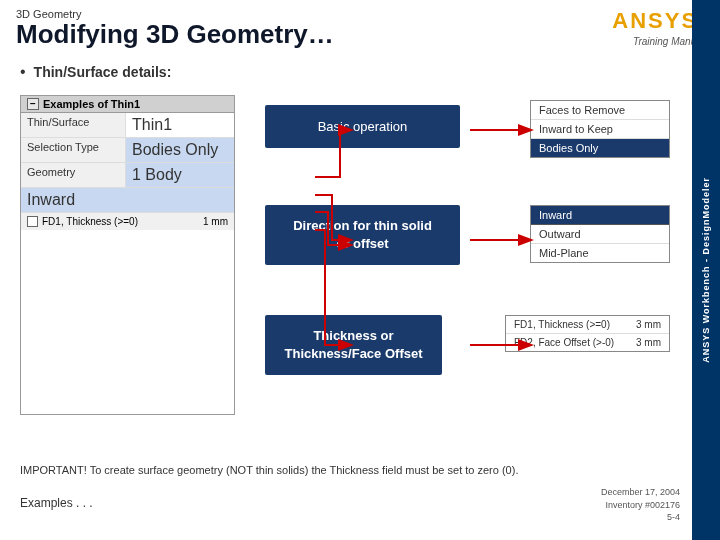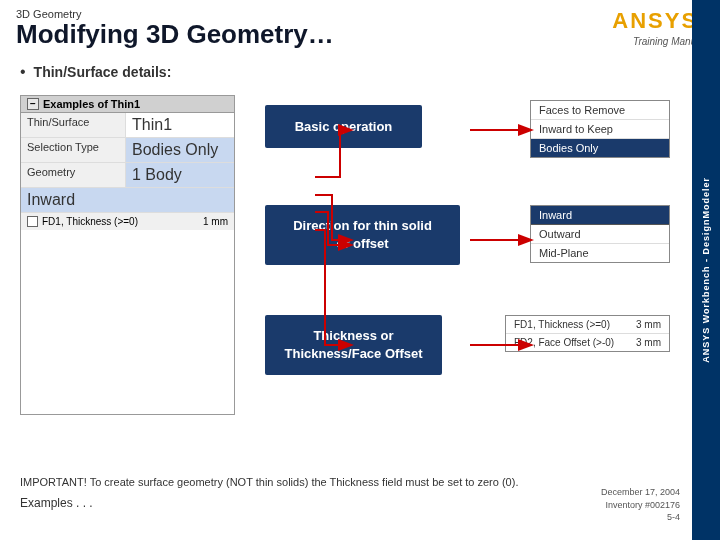--- a/index.html
+++ b/index.html
@@ -371,21 +371,21 @@
           <path d="M0,0 L0,6 L8,3 z" fill="#cc0000"></path>
         </marker>
         <marker id="arrow2" markerWidth="8" markerHeight="8" refX="6" refY="3" orient="auto">
           <path d="M0,0 L0,6 L8,3 z" fill="#cc0000"></path>
         </marker>
       </defs>
     </svg>
 
     <div class="operations-area" style="position:relative; flex:1;">
 
-      <div class="op-box op-box-basic" style="position:absolute; top:10px; left:30px; width:157px; background:#1a3a6b; color:#fff; font-size:13px; font-weight:bold; text-align:center; padding:14px 10px; border-radius:2px;">
+      <div class="op-box op-box-basic" style="position:absolute; top:10px; left:30px; width:195px; background:#1a3a6b; color:#fff; font-size:13px; font-weight:normal; text-align:center; padding:14px 10px; border-radius:2px;">
         <span>Basic operation</span>
       </div>
 
       <div class="op-box op-box-direction" style="position:absolute; top:110px; left:30px; width:195px; background:#1a3a6b; color:#fff; font-size:13px; font-weight:bold; text-align:center; padding:12px 10px; border-radius:2px; line-height:1.4;">
         <span>Direction for thin solid<br>or offset</span>
       </div>
 
       <div class="op-box op-box-thickness" style="position:absolute; top:220px; left:30px; width:177px; background:#1a3a6b; color:#fff; font-size:13px; font-weight:bold; text-align:center; padding:12px 10px; border-radius:2px; line-height:1.4;">
         <span>Thickness or<br>Thickness/Face Offset</span>
       </div>
@@ -412,20 +412,20 @@
             <span>3 mm</span>
           </div>
       </div>
 
     </div>
   </div>
 </div>
 
 <div class="bottom-section" style="position:absolute; bottom:30px; left:20px; right:40px;">
   <p class="important-text" style="font-size:11px; color:#333; line-height:1.5;">IMPORTANT! To create surface geometry (NOT thin solids) the Thickness field must be set to zero (0).</p>
-  <p class="examples-text" style="font-size:12px; color:#333; margin-top:6px;">Examples . . .</p>
+  <p class="examples-text" style="font-size:12px; color:#333; margin-top:18px;">Examples . . .</p>
 </div>
 
 <div class="footer" style="position:absolute; bottom:16px; right:40px; text-align:right; font-size:9px; color:#555; line-height:1.4;">
   <div>December 17, 2004</div>
   <div>Inventory #002176</div>
   <div>5-4</div>
 </div>
 
 </body></html>

